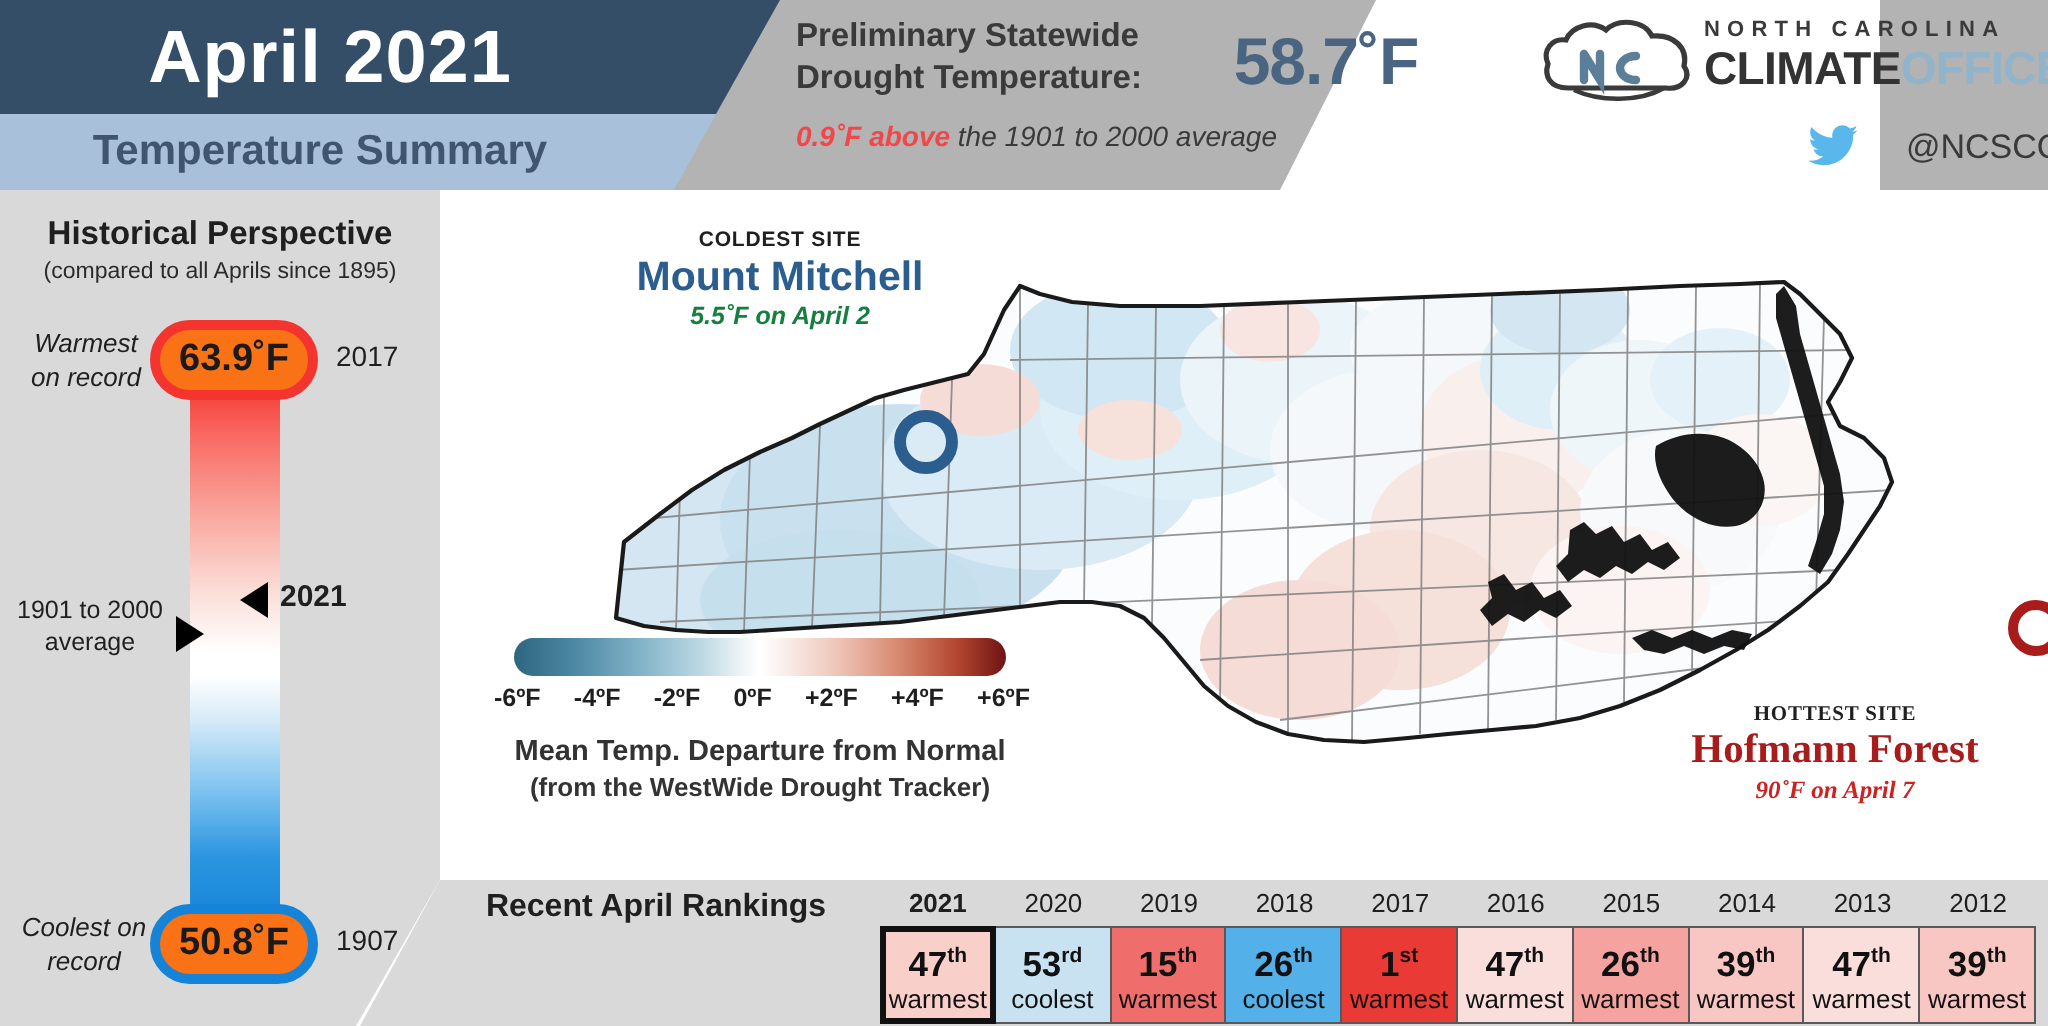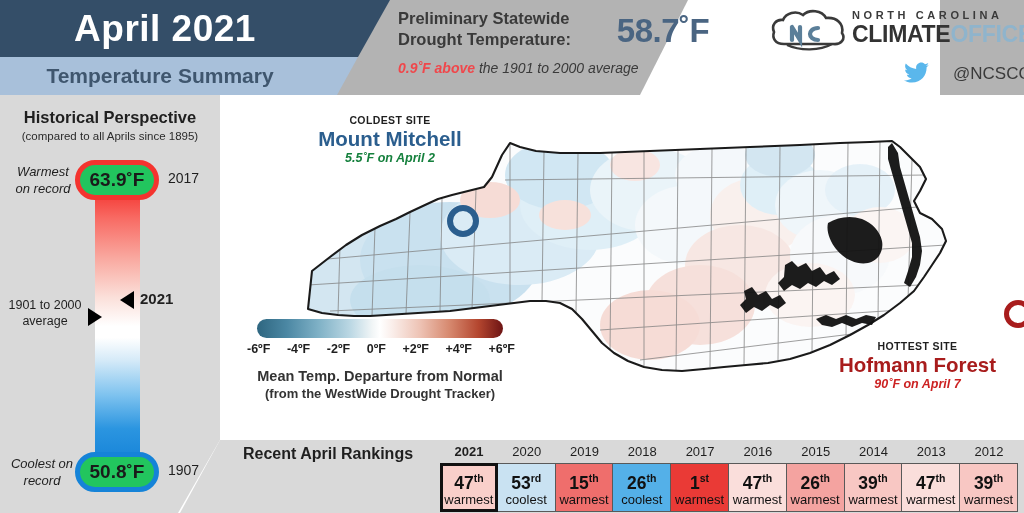--- a/index.html
+++ b/index.html
@@ -91,21 +91,21 @@
   .thermo {
     position:absolute; left:95px; top:178px; width:45px; height:285px;
     background:linear-gradient(to bottom,
       #f4342f 0%, #f4342f 4%, #f86a63 14%, #f9a89f 28%,
       #fbe0da 42%, #ffffff 52%, #ffffff 56%,
       #d5eaf8 64%, #7fc3ef 76%, #2b95e0 88%, #1583d8 100%);
     border-radius:4px;
   }
   .bulb {
     position:absolute; width:84px; height:40px; border-radius:20px;
-    background:#22c55e; display:flex; align-items:center; justify-content:center;
+    background:#f97316; display:flex; align-items:center; justify-content:center;
     font-size:19px; font-weight:bold; color:#1a1a1a;
   }
   .bulb-hot { left:75px; top:160px; border:5px solid #f4342f; }
   .bulb-cold { left:75px; top:452px; border:5px solid #1583d8; }
 
   .sb-side-label {
     position:absolute; font-size:13px; font-style:italic; color:#1f1f1f;
     text-align:center; line-height:17px;
   }
   .lab-warm { left:12px; top:163px; width:62px; }
@@ -137,21 +137,21 @@
 
   
   .map-area { position:absolute; left:220px; top:95px; width:804px; height:345px; background:#fff; }
   .site-lab { position:absolute; text-align:center; }
   .site-kind { font-size:10.5px; font-weight:bold; color:#1f1f1f; letter-spacing:.4px; }
   .site-name { font-size:20.5px; font-weight:bold; line-height:25px; }
   .site-val { font-size:12.5px; font-style:italic; font-weight:bold; }
   .cold-lab { left:275px; top:114px; width:230px; }
   .cold-lab .site-name { color:#2b5e8e; }
   .cold-lab .site-val { color:#15803d; }
-  .hot-lab { left:820px; top:340px; width:195px; }
+  .hot-lab { left:820px; top:352px; width:195px;font-family:Liberation Serif, serif; }
   .hot-lab .site-name { color:#a81c1c; }
   .hot-lab .site-val { color:#cc2222; }
 
   .marker { position:absolute; border-radius:50%; }
   .marker-cold { left:447px; top:205px; width:32px; height:32px; border:6px solid #2b5e8e; }
   .marker-hot { left:1004px; top:300px; width:28px; height:28px; border:5px solid #a81c1c; }
 
   
   .cb-bar {
     position:absolute; left:257px; top:319px; width:246px; height:19px;

